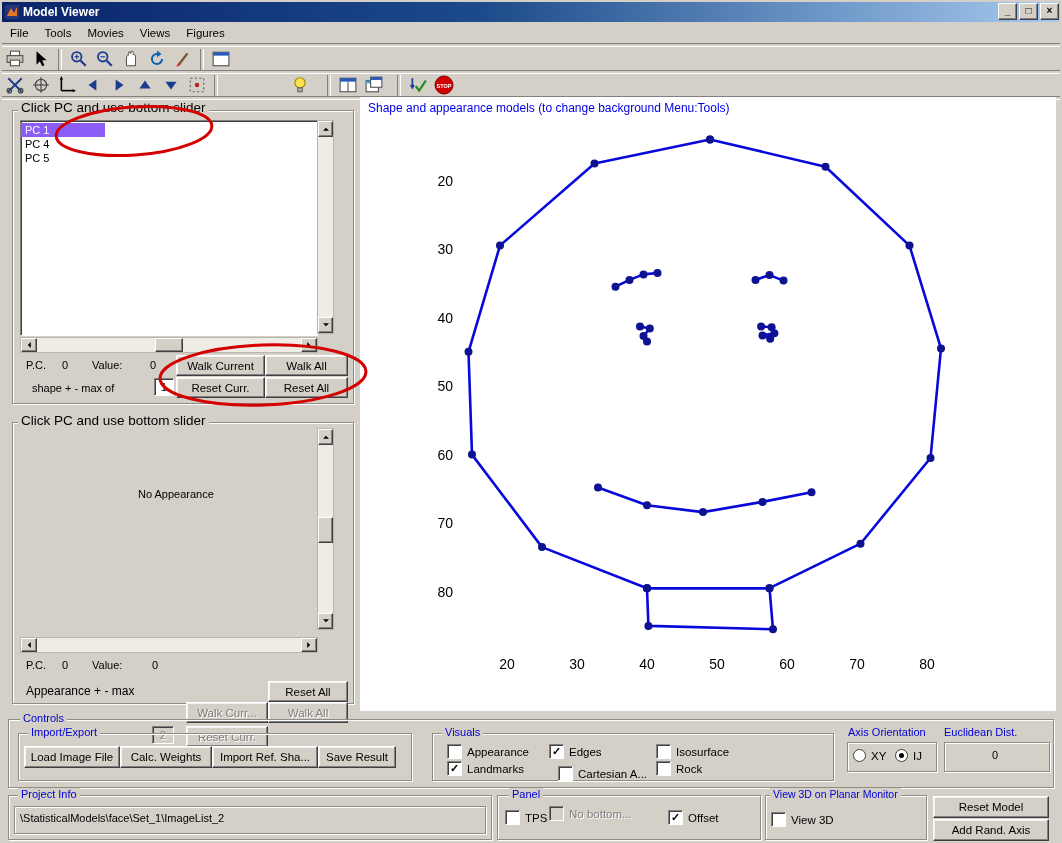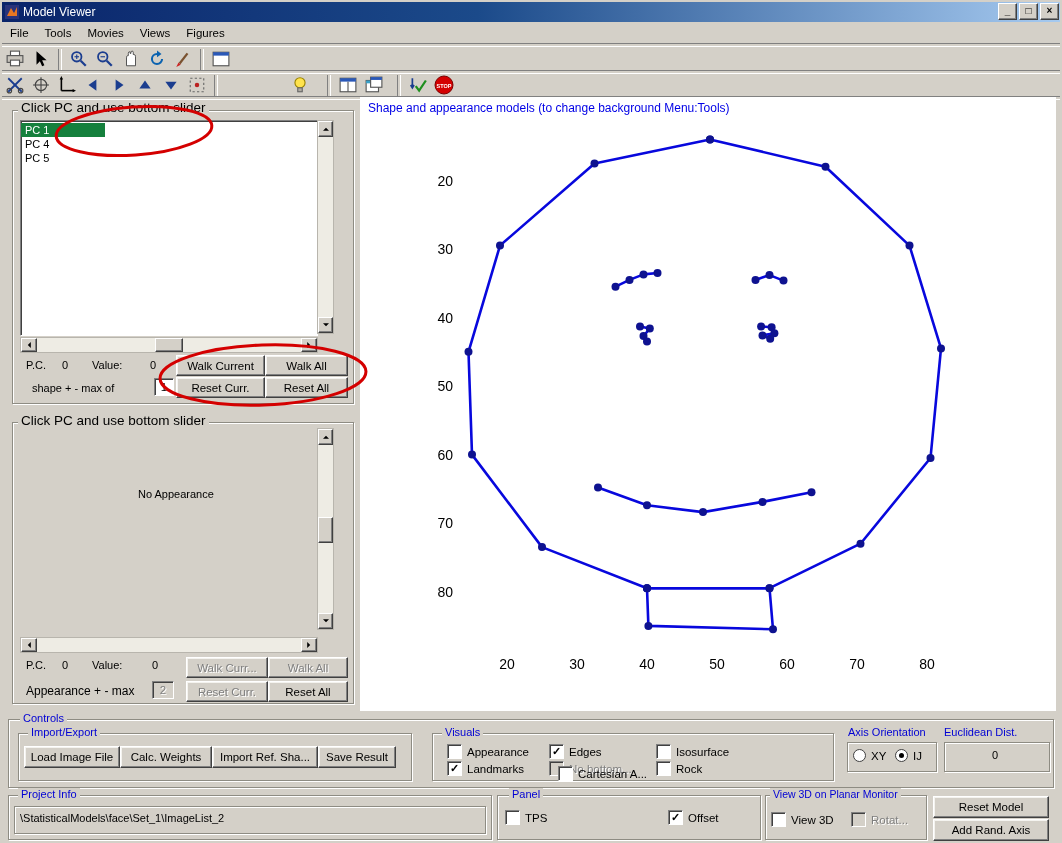--- a/index.html
+++ b/index.html
@@ -3,56 +3,56 @@
 <meta charset="utf-8">
 <style>
   html,body{margin:0;padding:0;}
   body{width:1062px;height:843px;background:#d4d0c8;font-family:"Liberation Sans",sans-serif;
        font-size:11px;color:#000;position:relative;overflow:hidden;}
   
   .titlebar{position:absolute;left:2px;top:2px;right:2px;height:20px;
     background:linear-gradient(90deg,#0a246a 0%,#1b4a8a 45%,#a6caf0 100%);
     display:flex;align-items:center;color:#fff;}
   .titlebar .app-ico{width:14px;height:14px;margin:0 4px 0 3px;}
-  .titlebar .ttl{font-weight:normal;font-size:12px;}
+  .titlebar .ttl{font-weight:bold;font-size:12px;}
   .winbtns{position:absolute;right:3px;top:3px;display:flex;gap:2px;}
   .winbtn{width:17px;height:15px;background:#d4d0c8;border:1px solid;
     border-color:#fff #404040 #404040 #fff;box-shadow:inset -1px -1px 0 #808080;
     font-size:10px;line-height:13px;text-align:center;color:#000;font-weight:bold;}
   .menubar{position:absolute;left:2px;top:23px;right:2px;height:19px;display:flex;align-items:center;}
   .menu-item{padding:2px 8px;font-size:11.5px;}
   .etch{position:absolute;left:2px;right:2px;height:2px;border-top:1px solid #808080;border-bottom:1px solid #fff;}
   .toolbar{position:absolute;left:2px;right:2px;height:26px;display:flex;align-items:center;}
   .tbtn{width:24px;height:23px;display:flex;align-items:center;justify-content:center;margin:0 1px;}
   .tsep{width:2px;height:21px;border-left:1px solid #808080;border-right:1px solid #fff;margin:0 4px;}
   
   .btn{position:absolute;background:#d4d0c8;border:1px solid;border-color:#ffffff #404040 #404040 #ffffff;
     box-shadow:inset -1px -1px 0 #808080,inset 1px 1px 0 #f4f3ef;font-size:11.5px;
     display:flex;align-items:center;justify-content:center;white-space:nowrap;}
-  .btn.disabled,.disabled{color:#7f7f7f;text-shadow:1px 1px 0 #ffffff;}
+  .btn.disabled,.disabled{color:#7f7f7f;text-shadow:1px 1px 0 #ffffff;margin-top:45px;}
   .frame{position:absolute;border:1px solid #8e8c83;box-shadow:inset 1px 1px 0 #ffffff,1px 1px 0 #ffffff;}
   .frame-title{position:absolute;background:#d4d0c8;padding:0 3px;white-space:nowrap;}
   .blue-t{color:#0000d4;}
   .label{position:absolute;white-space:nowrap;}
   
   .sb-track{position:absolute;background:#eeece4;border:1px solid #b8b5ad;}
   .sb-btn{position:absolute;background:#d4d0c8;border:1px solid;border-color:#fff #404040 #404040 #fff;
     box-shadow:inset -1px -1px 0 #808080;}
   .sb-btn::after{content:"";position:absolute;left:50%;top:50%;border:3px solid transparent;}
   .sb-btn.up::after{border-bottom-color:#000;transform:translate(-50%,-70%);}
   .sb-btn.down::after{border-top-color:#000;transform:translate(-50%,-30%);}
   .sb-btn.left::after{border-right-color:#000;transform:translate(-70%,-50%);}
   .sb-btn.right::after{border-left-color:#000;transform:translate(-30%,-50%);}
   .sb-thumb{position:absolute;background:#d4d0c8;border:1px solid;border-color:#fff #404040 #404040 #fff;
     box-shadow:inset -1px -1px 0 #808080;}
   
   .listbox{position:absolute;background:#fff;border:1px solid;border-color:#808080 #fff #fff #808080;
     box-shadow:inset 1px 1px 0 #404040;padding:2px 0 0 0;}
   .list-item{height:14px;line-height:14px;padding-left:4px;font-size:11px;}
-  .list-item.selected{background:#15803d;color:#fff;width:80px;}
+  .list-item.selected{background:#8b5cf6;color:#fff;width:80px;}
   
   .check,.radio-opt{position:absolute;display:flex;align-items:center;gap:5px;font-size:11.5px;}
   .cb{width:13px;height:13px;background:#fff;border:1px solid;border-color:#808080 #fff #fff #808080;
     box-shadow:inset 1px 1px 0 #404040;font-size:11px;line-height:12px;text-align:center;font-weight:bold;color:#000;}
   .disabled .cb{background:#d4d0c8;color:#7f7f7f;}
   .rb{width:11px;height:11px;border-radius:50%;background:#fff;border:1px solid #404040;position:relative;}
   .rb.on::after{content:"";position:absolute;left:3px;top:3px;width:5px;height:5px;border-radius:50%;background:#000;}
   
   #right-panel{position:absolute;left:360px;top:97px;width:696px;height:614px;background:#fff;}
   #plot-title{position:absolute;left:368px;top:101px;color:#0000e6;font-size:12px;}

